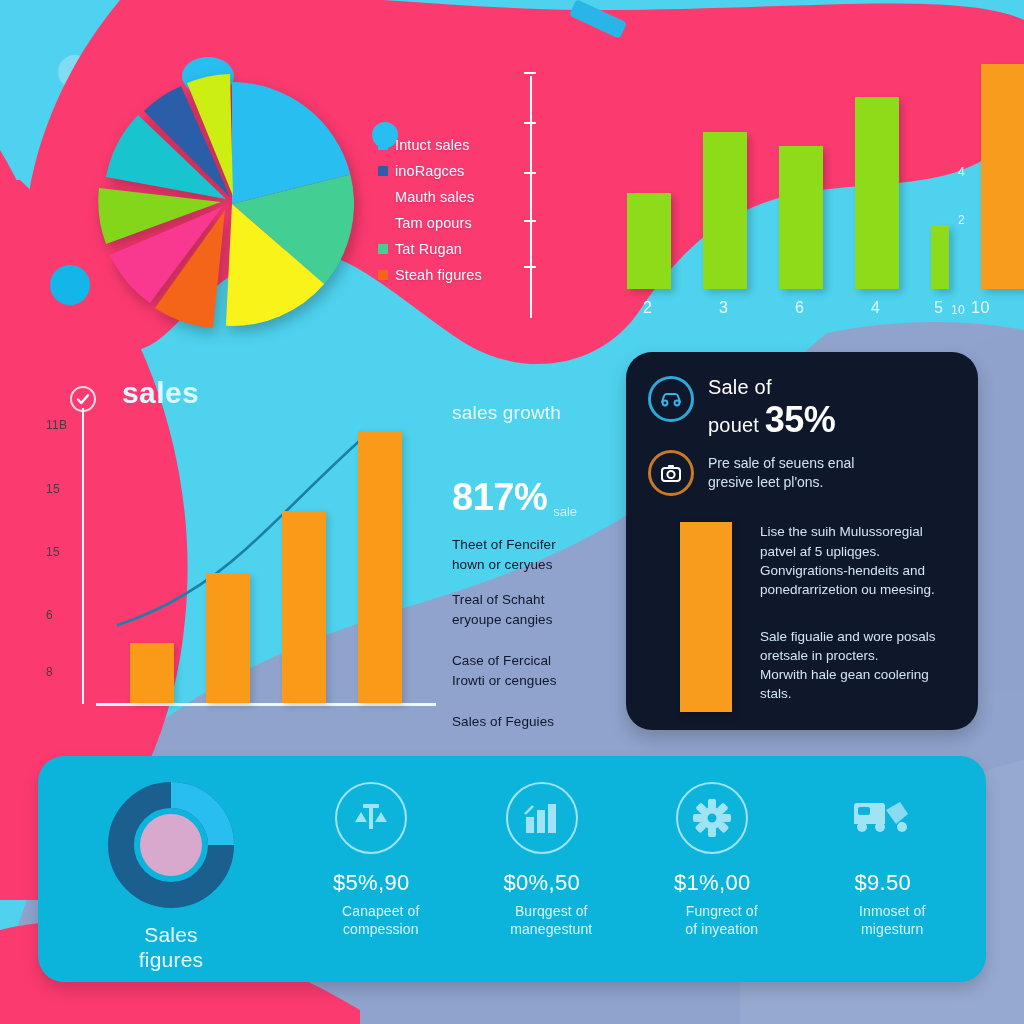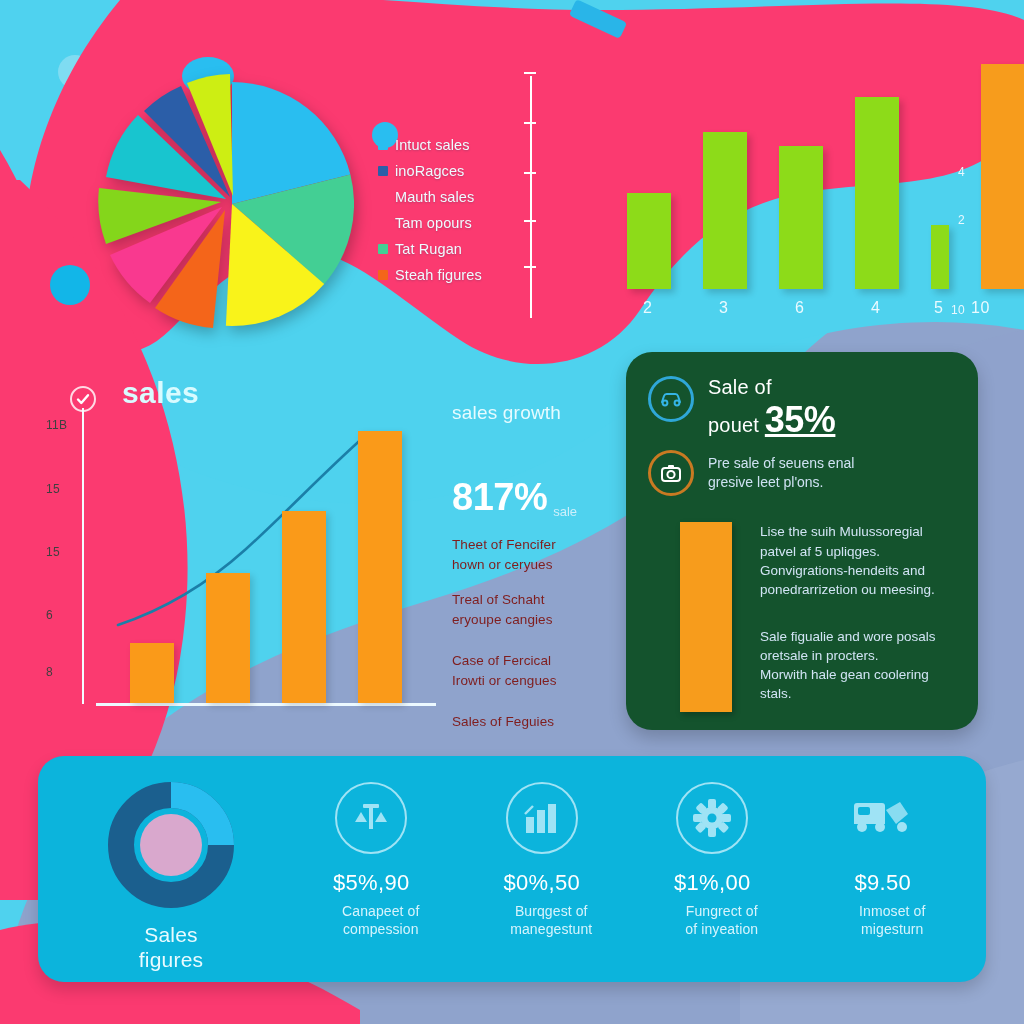--- a/index.html
+++ b/index.html
@@ -73,39 +73,39 @@
   .sb-bar { width:44px; background:#fa9a19; box-shadow:3px 3px 7px rgba(0,0,0,.15); }
   #sales-curve { position:absolute; left:36px; bottom:19px; width:340px; height:290px; }
 
   
   #growth-block { position:absolute; left:452px; top:402px; width:180px; }
   #growth-title { font-size:19px; color:#e6fbff; letter-spacing:.2px; }
   #growth-pct-row { margin-top:52px; display:flex; align-items:flex-end; gap:6px; }
   #growth-pct { font-size:38px; font-weight:bold; color:#ffffff; letter-spacing:-.5px; }
   #growth-pct-sub { font-size:13px; color:#cdeffb; }
   .growth-para {
-    margin-top:16px; font-size:13.5px; line-height:1.45; color:#7f1d1d; letter-spacing:.1px;
+    margin-top:16px; font-size:13.5px; line-height:1.45; color:#0f172a; letter-spacing:.1px;
   }
   .growth-para.last { margin-top:22px; }
 
   
   #dark-card {
     position:absolute; left:626px; top:352px; width:352px; height:378px;
-    background:#14532d; border-radius:26px; box-shadow:0 8px 18px rgba(0,0,0,.2);
+    background:#0f172a; border-radius:26px; box-shadow:0 8px 18px rgba(0,0,0,.2);
     padding:24px 22px;
   }
   .dc-row { display:flex; align-items:flex-start; gap:14px; }
   .dc-icon {
     width:46px; height:46px; flex:0 0 46px; border-radius:50%;
     display:flex; align-items:center; justify-content:center;
   }
   .dc-icon.cyan { border:3px solid #2fa7d8; }
   .dc-icon.orange { border:3px solid #c97a22; }
   #dc-headline { font-size:20px; color:#ffffff; line-height:1.15; letter-spacing:.2px; }
-  #dc-headline b { font-size:36px; font-weight:bold; letter-spacing:-.5px;text-decoration:underline; }
+  #dc-headline b { font-size:36px; font-weight:bold; letter-spacing:-.5px; }
   .dc-sub { font-size:14px; line-height:1.35; color:#cfe2f3; margin-top:4px; }
   #dc-lower { display:flex; gap:28px; margin-top:26px;margin-left:32px; }
   #dc-orange-bar {
     width:52px; height:190px; flex:0 0 52px; background:#f79c1c;
     box-shadow:2px 3px 6px rgba(0,0,0,.25);
   }
   .dc-body { font-size:13.5px; line-height:1.42; color:#d2e4f5; }
   .dc-body + .dc-body { margin-top:28px; }
 
   

